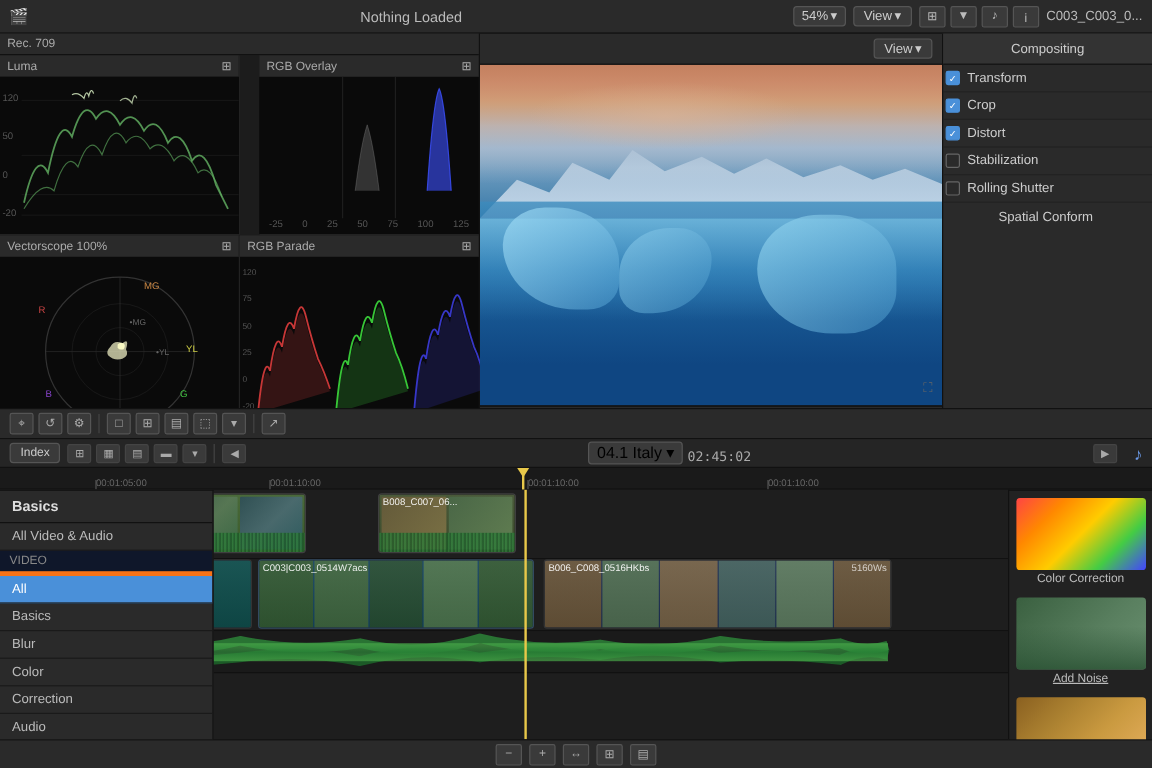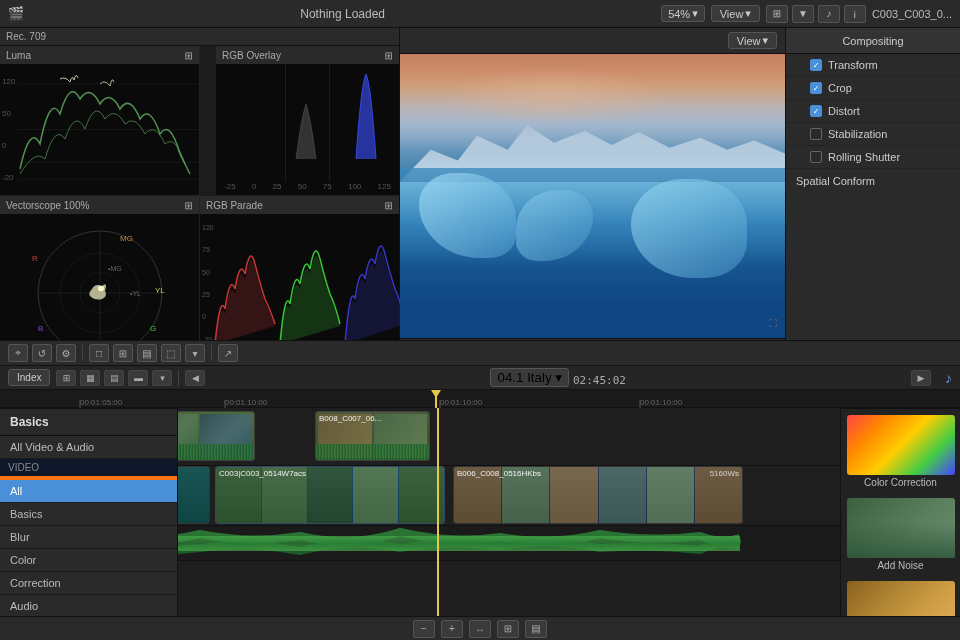--- a/index.html
+++ b/index.html
@@ -65,21 +65,21 @@
       justify-content: space-between;
       padding: 0 6px;
       font-size: 10px;
       color: #aaa;
     }
 
     .inspector-item {
       display: flex;
       align-items: center;
       gap: 6px;
-      padding: 5px 24px;
+      padding: 5px 2px;
       border-bottom: 1px solid #222;
     }
 
     .checkbox {
       width: 12px; height: 12px;
       border: 1px solid #666;
       border-radius: 2px;
       display: flex; align-items: center; justify-content: center;
       flex-shrink: 0;
       cursor: pointer;
@@ -98,20 +98,21 @@
       font-size: 11px;
       color: #ccc;
       cursor: pointer;
     }
 
     .spatial-conform {
       padding: 6px 10px;
       font-size: 11px;
       color: #ccc;
       cursor: pointer;
+      margin-left: 36px;
     }
 
     .timeline-tool-btn {
       width: 20px; height: 18px;
       background: #3a3a3a;
       border: 1px solid #555;
       border-radius: 2px;
       display: flex; align-items: center; justify-content: center;
       cursor: pointer; color: #aaa; font-size: 10px;
     }
@@ -597,21 +598,21 @@
       <div style="margin:6px;">
         <div style="width:108px; height:60px; border-radius:3px; background:linear-gradient(135deg, #ff4444 0%, #ff8800 25%, #ffcc00 50%, #44cc44 75%, #4444ff 100%);"></div>
         <div style="font-size:10px; color:#bbb; text-align:center; padding:2px 0 4px;">Color Correction</div>
       </div>
 
       <div style="margin:6px;">
         <div style="width:108px; height:60px; border-radius:3px; background:linear-gradient(135deg, #3a6040 0%, #4a7050 30%, #5a8060 60%, #6a9070 100%); position:relative; overflow:hidden;">
 
           <div style="position:absolute; bottom:0; left:0; right:0; height:60%; background:linear-gradient(180deg, transparent, rgba(40,80,50,0.8));"></div>
         </div>
-        <div style="font-size:10px; color:#bbb; text-align:center; padding:2px 0 4px;">Add Noise</div>
+        <div style="font-size:10px; color:#bbb; text-align:center; padding:2px 0 4px;text-decoration:underline;">Add Noise</div>
       </div>
 
       <div style="margin:6px;">
         <div style="width:108px; height:60px; border-radius:3px; background:linear-gradient(135deg, #8a6020 0%, #aa8030 30%, #ca9a40 60%, #e8b060 100%);"></div>
 
       </div>
 
     </div>
 
   </div>

